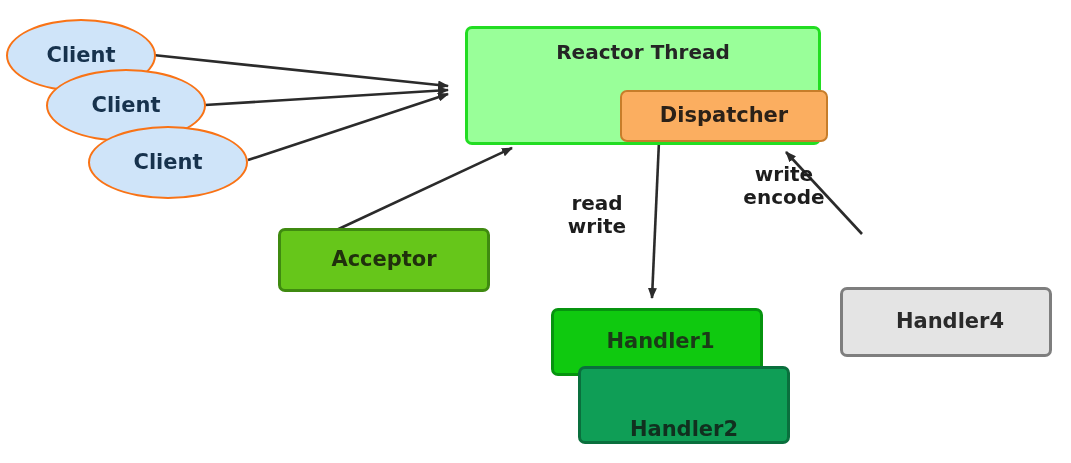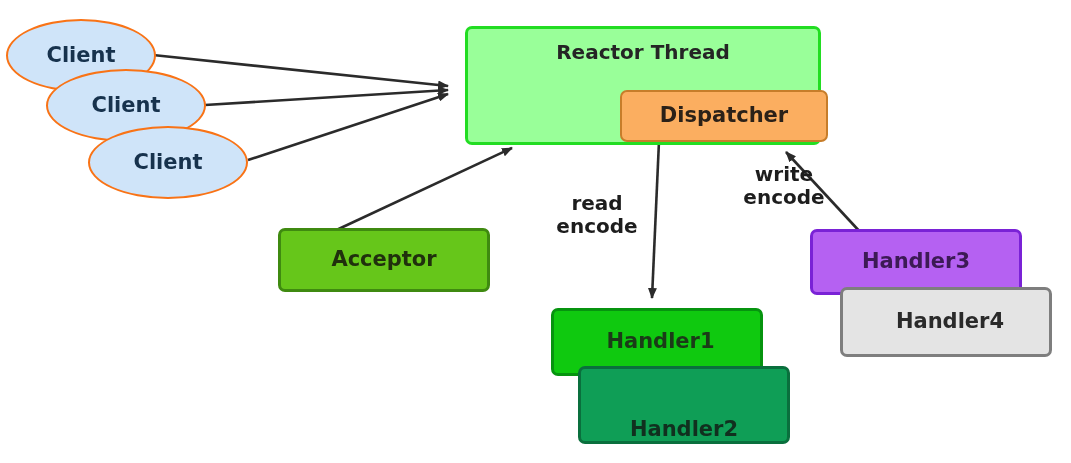--- a/index.html
+++ b/index.html
@@ -149,25 +149,22 @@
     <span>Acceptor</span>
   </div>
 
   <div class="node rect handler1" style="left:551px; top:308px; width:212px; height:68px;">
     <span>Handler1</span>
   </div>
   <div class="node rect handler2" style="left:578px; top:366px; width:212px; height:78px;align-items:flex-end;">
     <span>Handler2</span>
   </div>
 
-  <div class="node rect handler3" style="left:810px; top:229px; width:212px; height:66px;">
-    <span>Handler3</span>
-  </div>
   <div class="node rect handler4" style="left:840px; top:287px; width:212px; height:70px;padding-left:8px;">
     <span>Handler4</span>
   </div>
 
   <div class="edge-label" style="left:549px; top:192px; width:96px;">read
-encode</div>
+write</div>
   <div class="edge-label" style="left:726px; top:163px; width:116px;text-align:center;">write
 encode</div>
 
 </div>
 
 </body></html>

